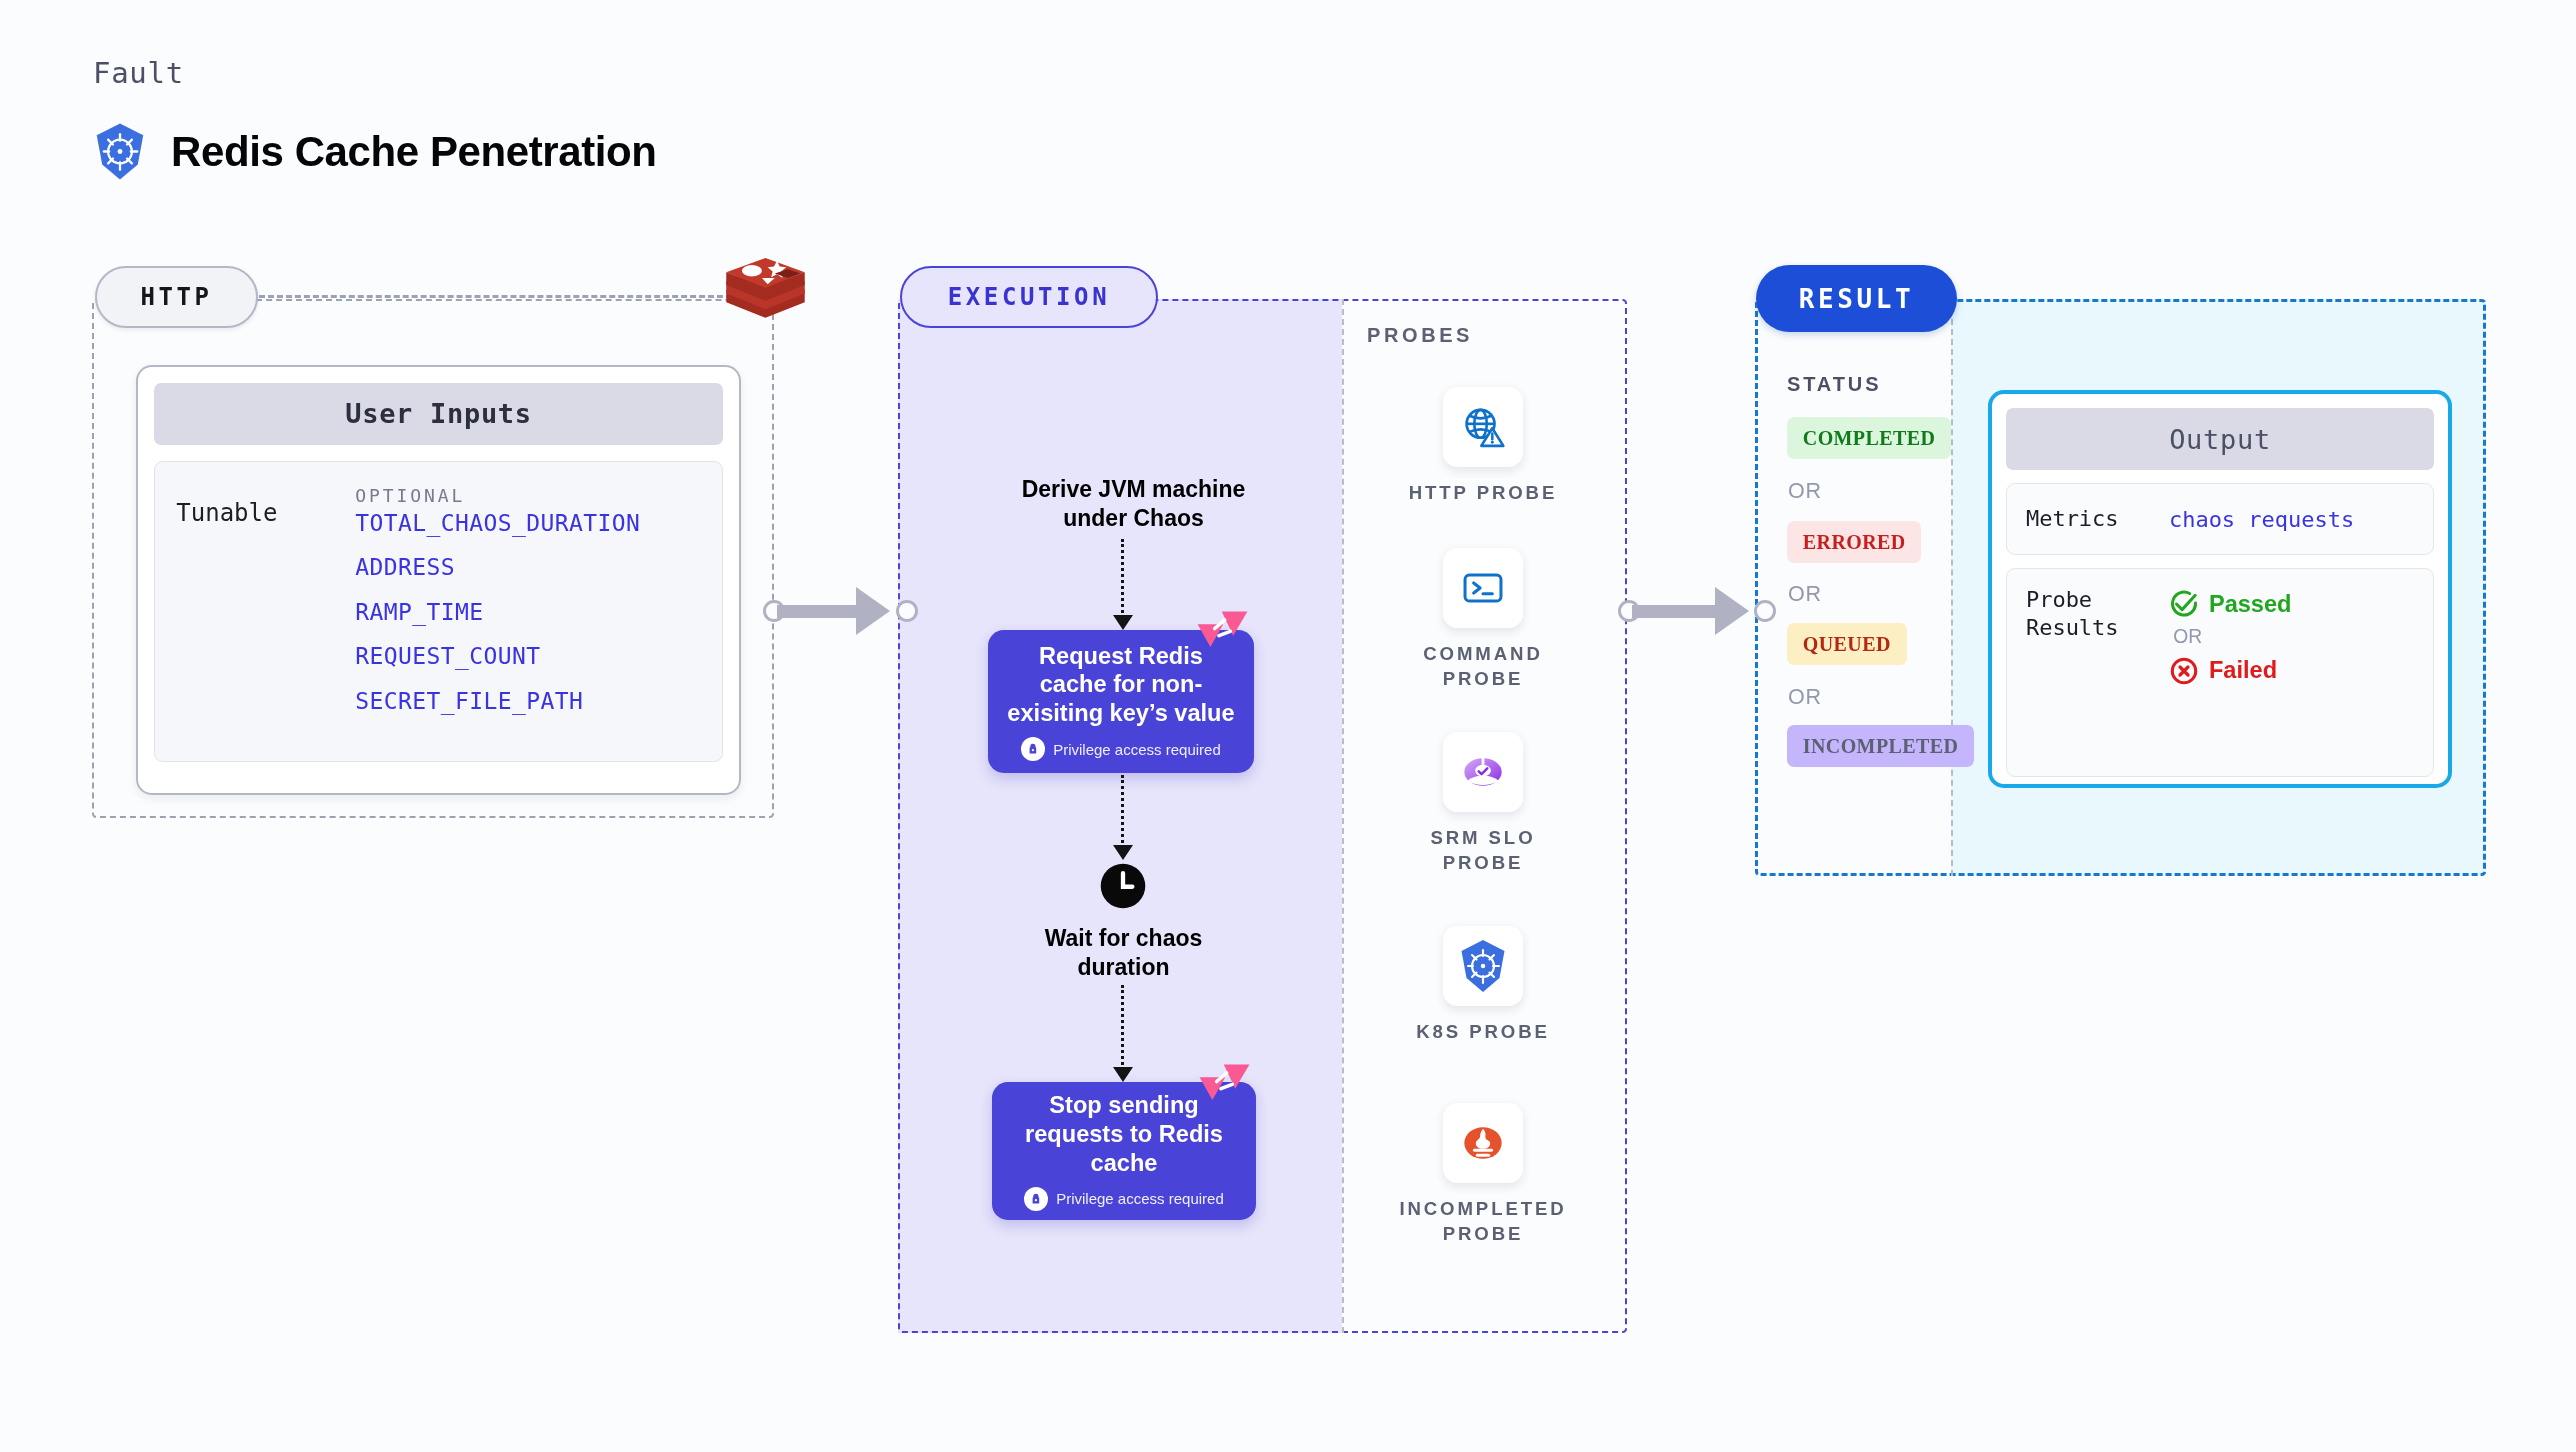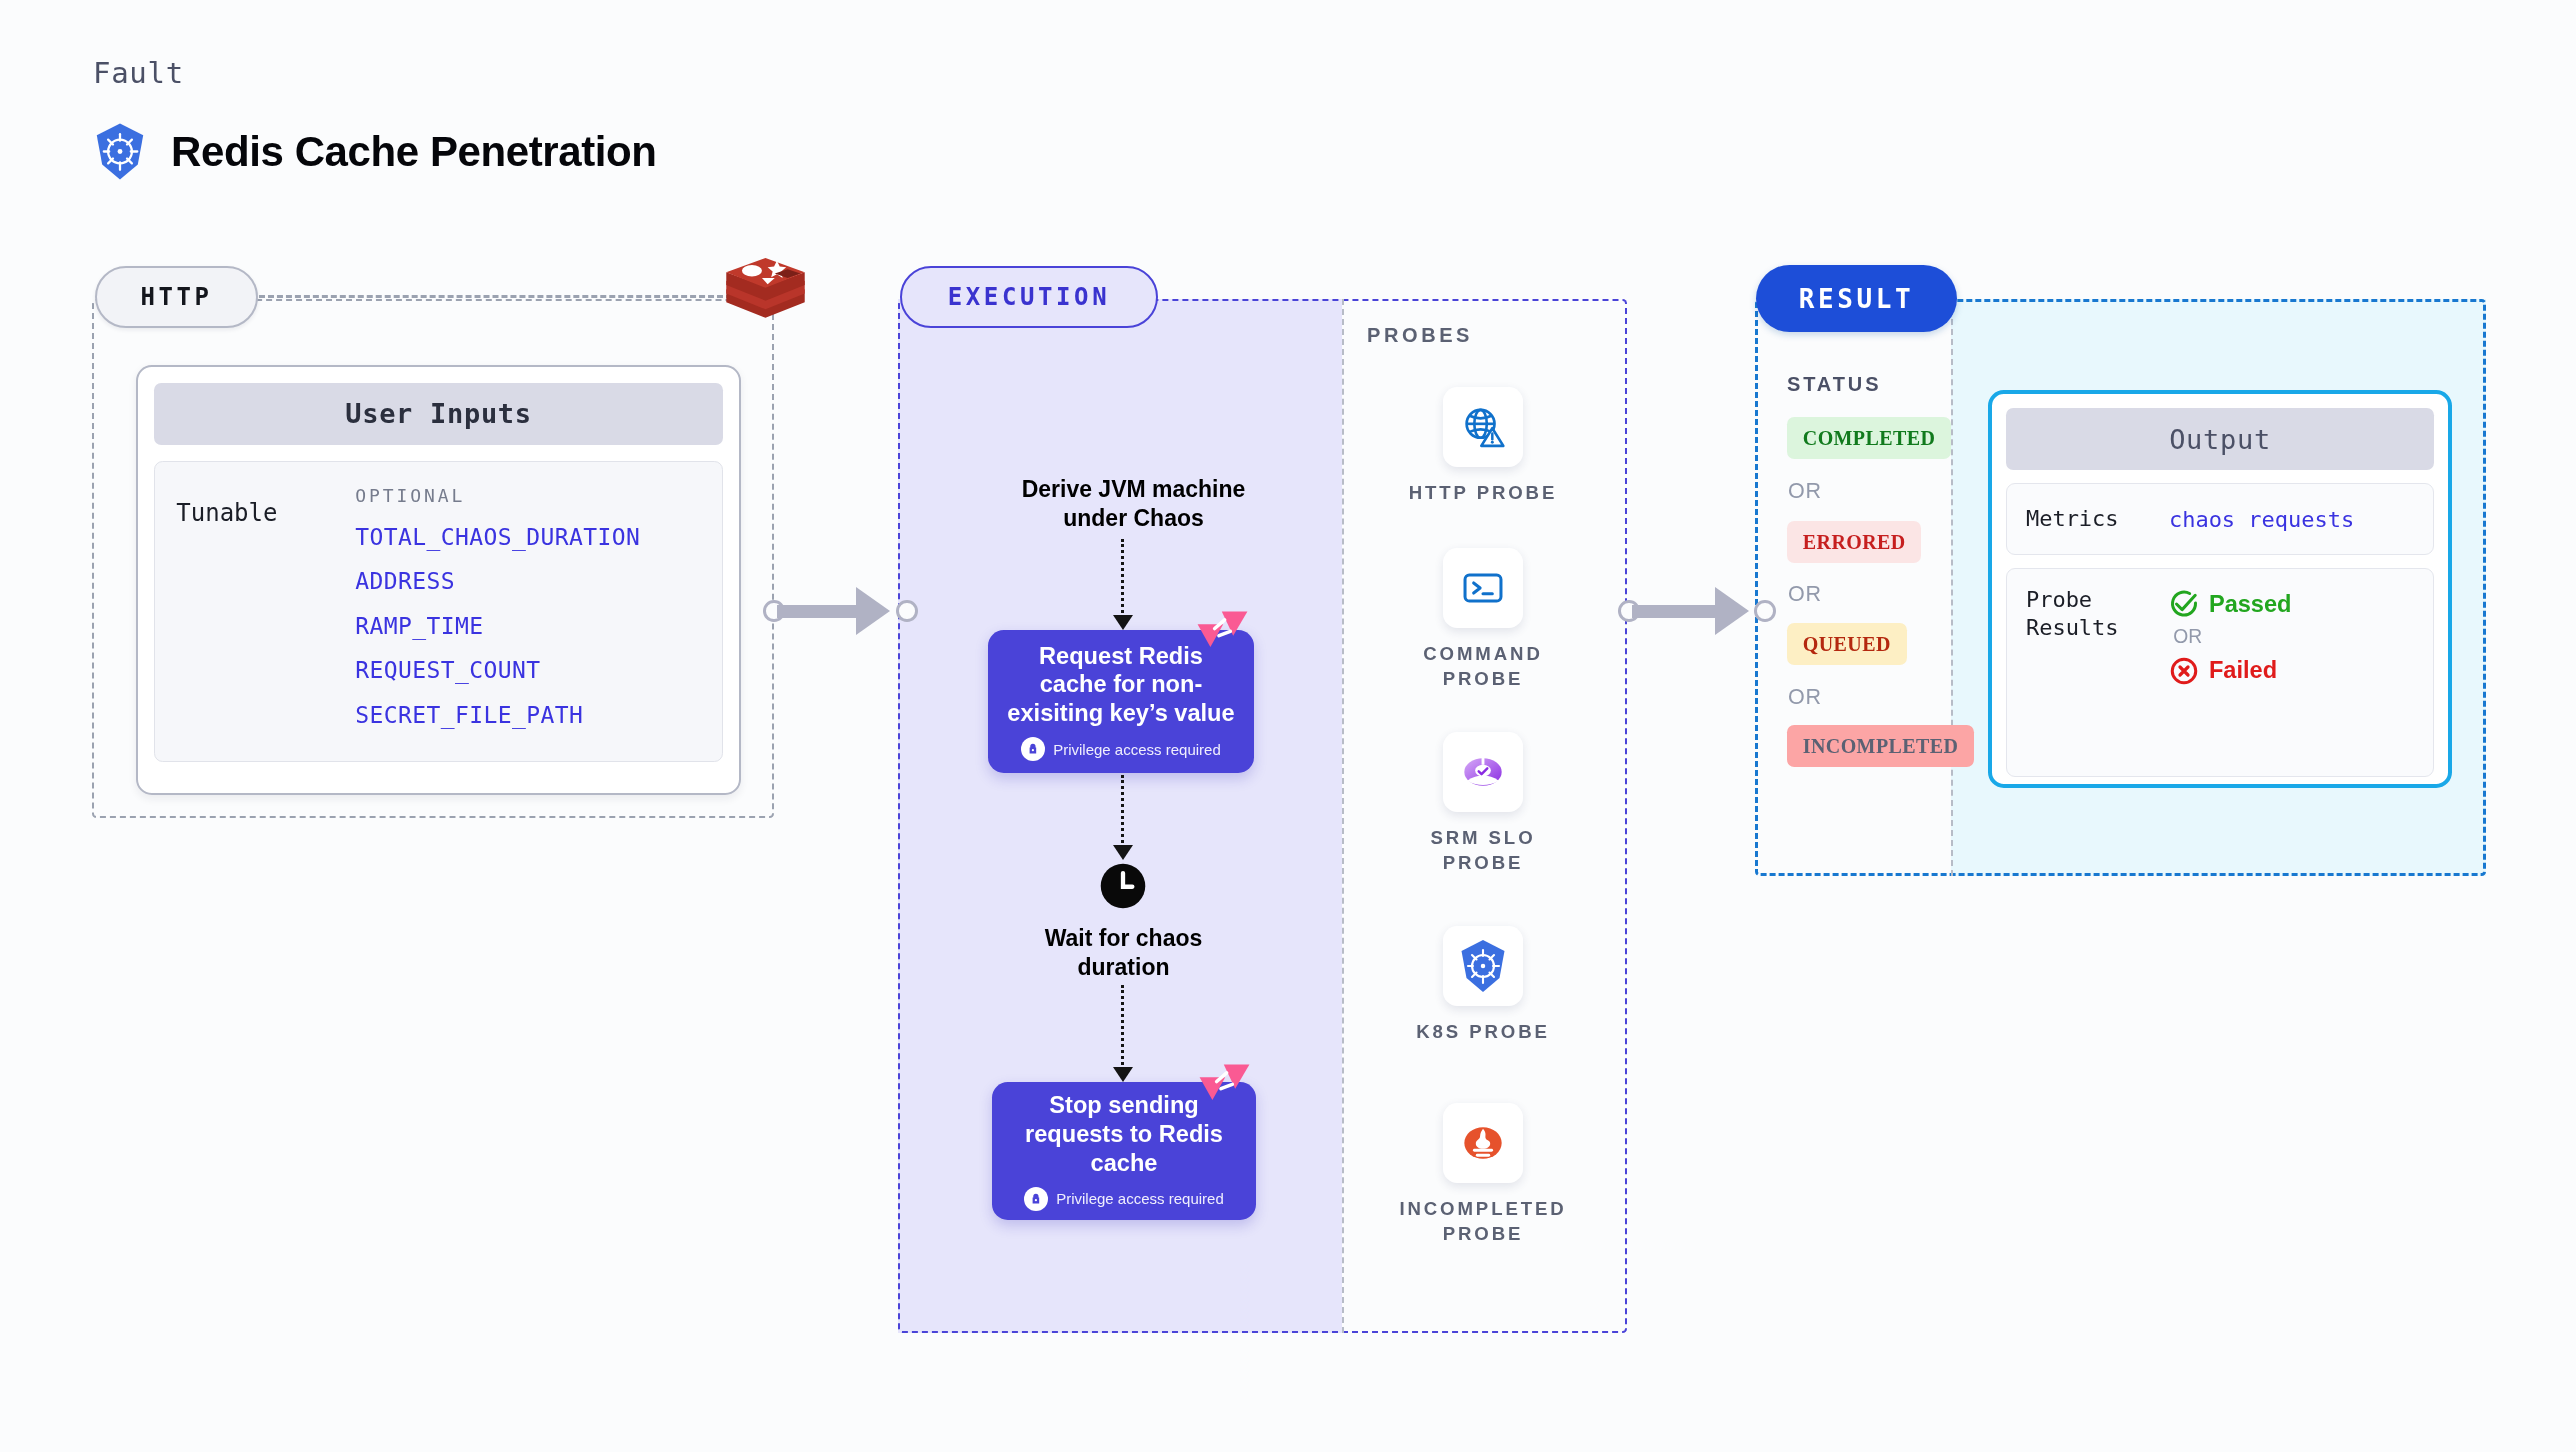--- a/index.html
+++ b/index.html
@@ -112,21 +112,21 @@
     background: #f6f7fa; border: 1.4px solid #e1e3ea; border-radius: 8.6px;
     display: flex; padding: 23px 21.5px;
   }
   .tunable-label {
     font-family: "DejaVu Sans Mono", monospace;
     font-size: 24px; color: #1b1e27; width: 179px; padding-top: 14.3px;
   }
   .optional-col { flex: 1; }
   .optional-label {
     font-family: "DejaVu Sans Mono", monospace;
-    font-size: 18px; color: #767c8d; letter-spacing: 2.9px; margin-bottom: 18px;
+    font-size: 18px; color: #767c8d; letter-spacing: 2.9px; margin-bottom: 4px;
   }
   .tunable-item {
     font-family: "DejaVu Sans Mono", monospace;
     font-size: 23px; color: #3a33e0; margin-bottom: 18.6px; letter-spacing: 0.4px;
   }
 
   
   .connector { position: absolute; }
   .conn-dot {
     position: absolute; width: 21.5px; height: 21.5px; border-radius: 50%;
@@ -455,21 +455,21 @@
   </div>
 
   <div class="status-title">STATUS</div>
 
   <div class="status-chip" style="left:1787px; top:417px; background:#dcf5dd; color:#117a1d;">COMPLETED</div>
   <div class="status-or" style="left:1788px; top:479px;">OR</div>
   <div class="status-chip" style="left:1787px; top:521px; background:#fbe5e5; color:#c61f1f;">ERRORED</div>
   <div class="status-or" style="left:1788px; top:582px;">OR</div>
   <div class="status-chip" style="left:1787px; top:623px; background:#fdefc4; color:#b4280f;">QUEUED</div>
   <div class="status-or" style="left:1788px; top:685px;">OR</div>
-  <div class="status-chip" style="left:1787px; top:725px; background:#fca5a5; color:#5b6173;">INCOMPLETED</div>
+  <div class="status-chip" style="left:1787px; top:725px; background:#c4b5fd; color:#5b6173;">INCOMPLETED</div>
 
   <div class="output-card">
     <div class="output-header">Output</div>
 
     <div class="out-row metrics">
       <div class="out-key">Metrics</div>
       <div class="out-val-link">chaos requests</div>
     </div>
 
     <div class="out-row probe-res">

